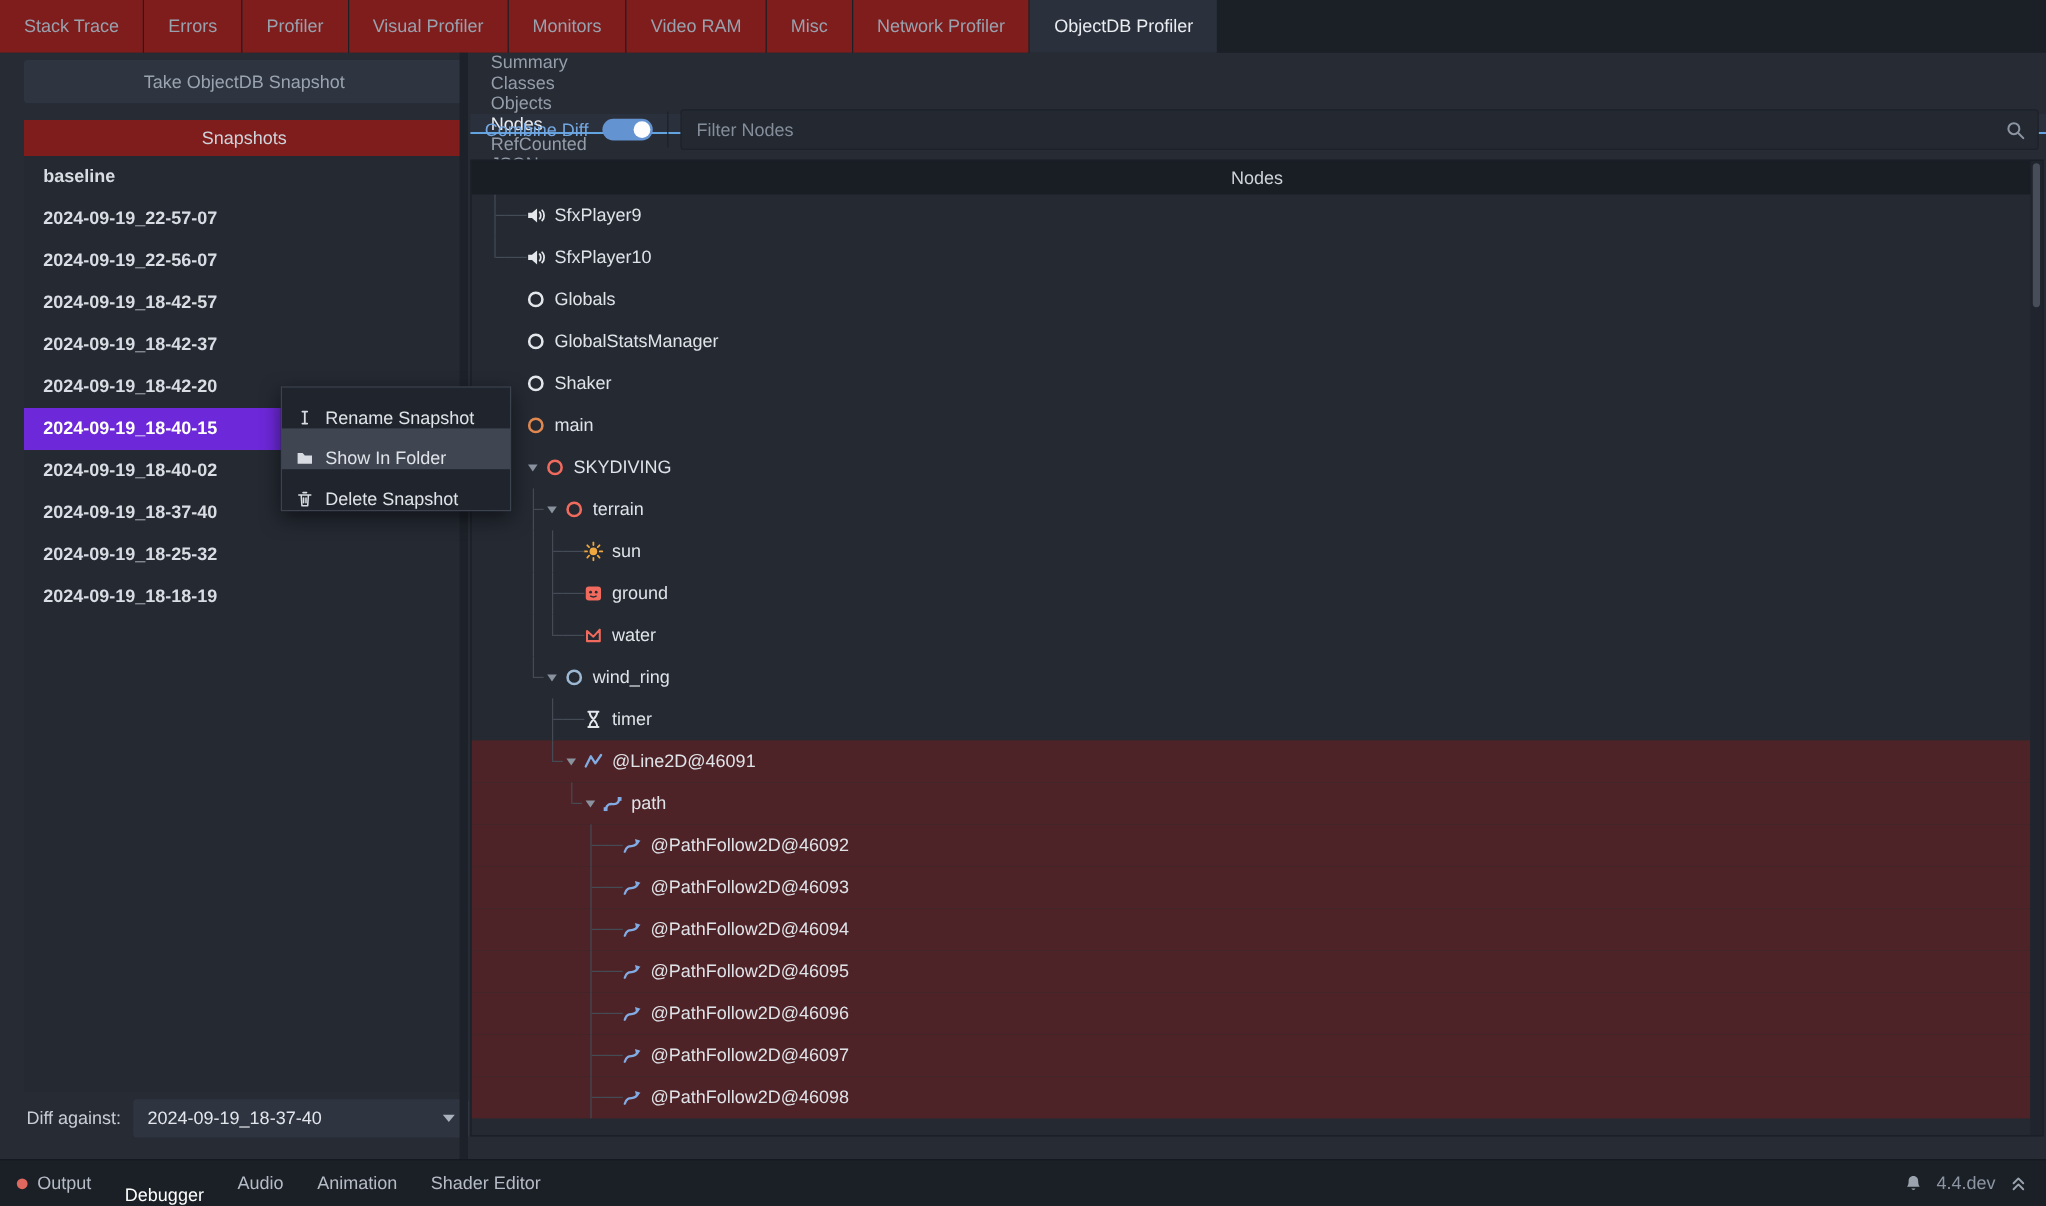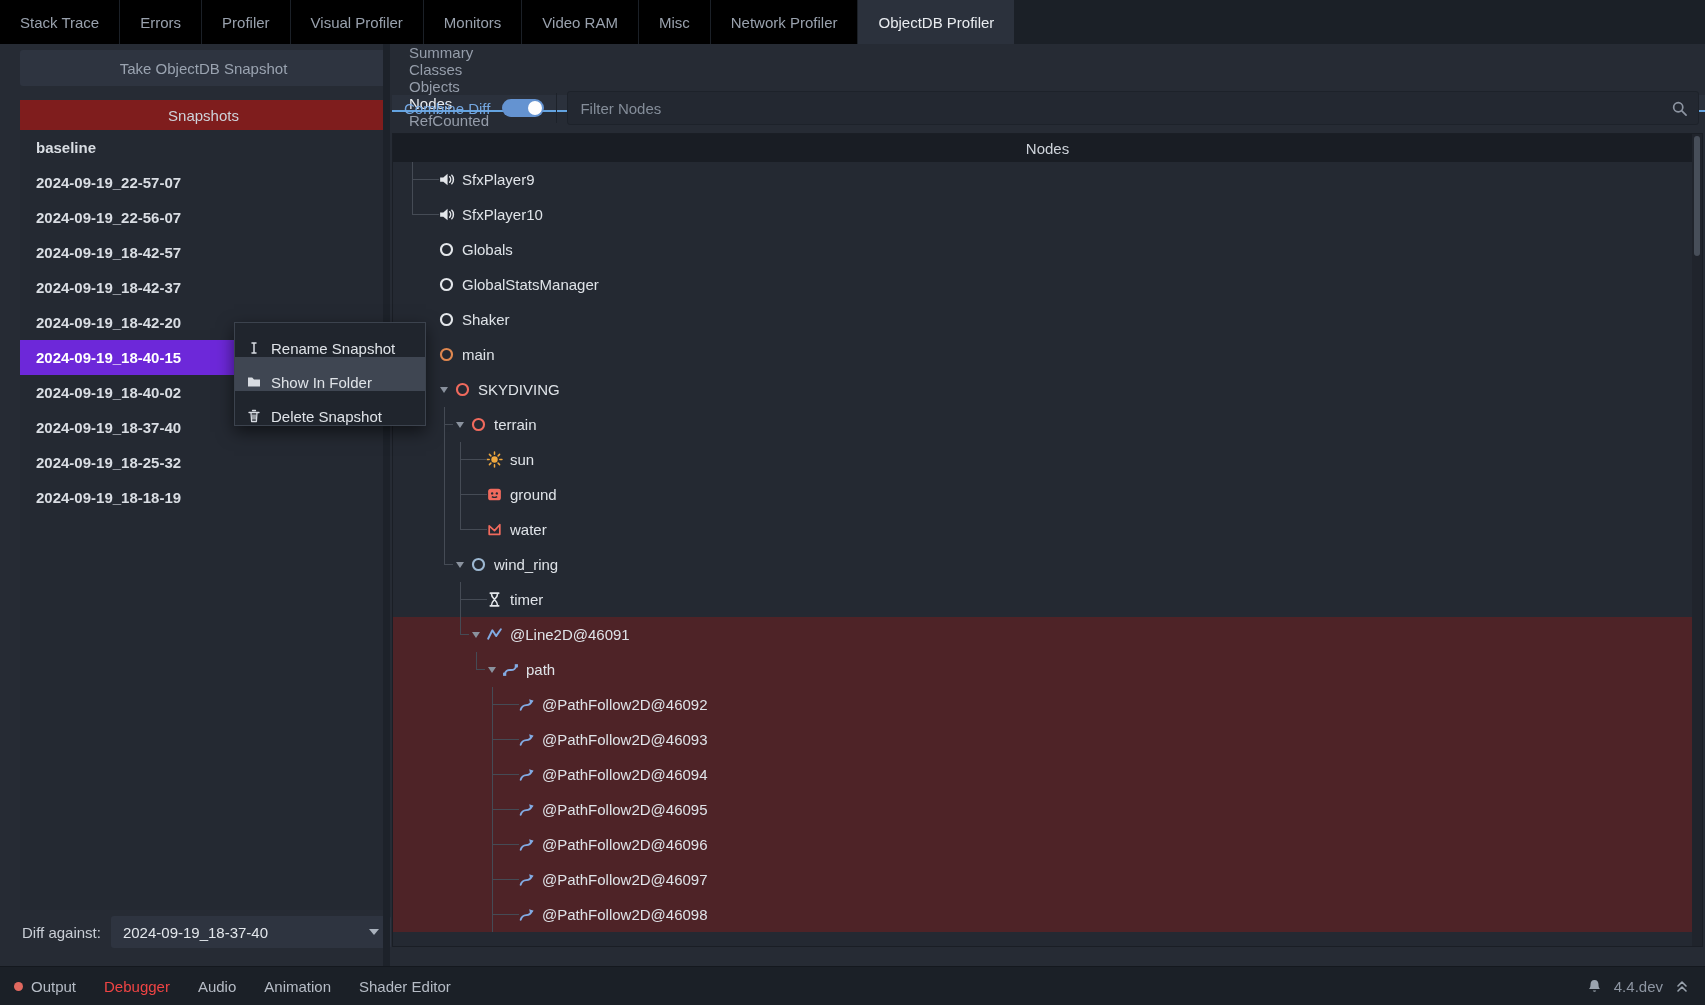--- a/index.html
+++ b/index.html
@@ -5,21 +5,21 @@
 <style>
   html,body{margin:0;padding:0;}
   body{
     width:1705px;height:1005px;position:relative;overflow:hidden;
     background:#21262e;color:#dfe3e8;
     font-family:"Liberation Sans", sans-serif;font-size:15px;
     -webkit-font-smoothing:antialiased;
   }
   
   .topbar{position:absolute;top:0;left:0;right:0;height:44px;background:#1b2027;display:flex;align-items:stretch;}
-  .toptab{display:flex;align-items:center;padding:0 20px;color:#99a1ad;background:#000000;margin-right:1px;cursor:default;white-space:nowrap;}
+  .toptab{display:flex;align-items:center;padding:0 20px;color:#99a1ad;background:#7f1d1d;margin-right:1px;cursor:default;white-space:nowrap;}
   .toptab.active{background:#2b313c;color:#e9ecf0;}
   
   .main{position:absolute;top:44px;left:0;right:0;bottom:38px;background:#262b34;}
   .splitter{position:absolute;left:383px;width:7px;top:0;bottom:0;background:#1d222a;}
   
   .left{position:absolute;top:0;left:12px;width:383px;bottom:0;}
   .take-btn{position:absolute;top:6px;left:8px;right:8px;height:36px;background:#2e3440;border-radius:3px;
     color:#9aa3b0;display:flex;align-items:center;justify-content:center;cursor:pointer;}
   .snap-header{position:absolute;top:56px;left:8px;right:8px;height:30px;background:#7f1d1d;color:#ced3da;
     display:flex;align-items:center;justify-content:center;}
@@ -71,21 +71,21 @@
     border-left:4.5px solid transparent;border-right:4.5px solid transparent;border-top:6px solid #8a929e;}
   .icn{display:inline-flex;width:18px;height:18px;align-items:center;justify-content:center;flex:none;}
   .trow .icn{margin-right:7px;}
   .tlabel{color:#dfe3e8;white-space:nowrap;}
   .vscroll{position:absolute;top:0;right:0;bottom:0;width:10px;background:#20242c;}
   .vthumb{position:absolute;top:2px;left:2px;right:2px;height:120px;border-radius:4px;background:#474e59;}
   
   .bottombar{position:absolute;bottom:0;left:0;right:0;height:38px;background:#1b2027;border-top:1px solid #14181e;
     display:flex;align-items:center;}
   .bitem{display:flex;align-items:center;gap:8px;padding:0 14px;height:100%;color:#b6bcc6;cursor:pointer;white-space:nowrap;}
-  .bitem.active{color:#ef4444;}
+  .bitem.active{color:#ffffff;align-items:flex-end;}
   .dot{width:9px;height:9px;border-radius:50%;background:#e0685f;flex:none;}
   .bspacer{flex:1;}
   .bell{margin-right:6px;}
   .version{color:#8d95a2;margin:0 10px 0 4px;}
   .expand{margin-right:14px;}
 </style>
 </head>
 <body>
 
 <div class="topbar">

